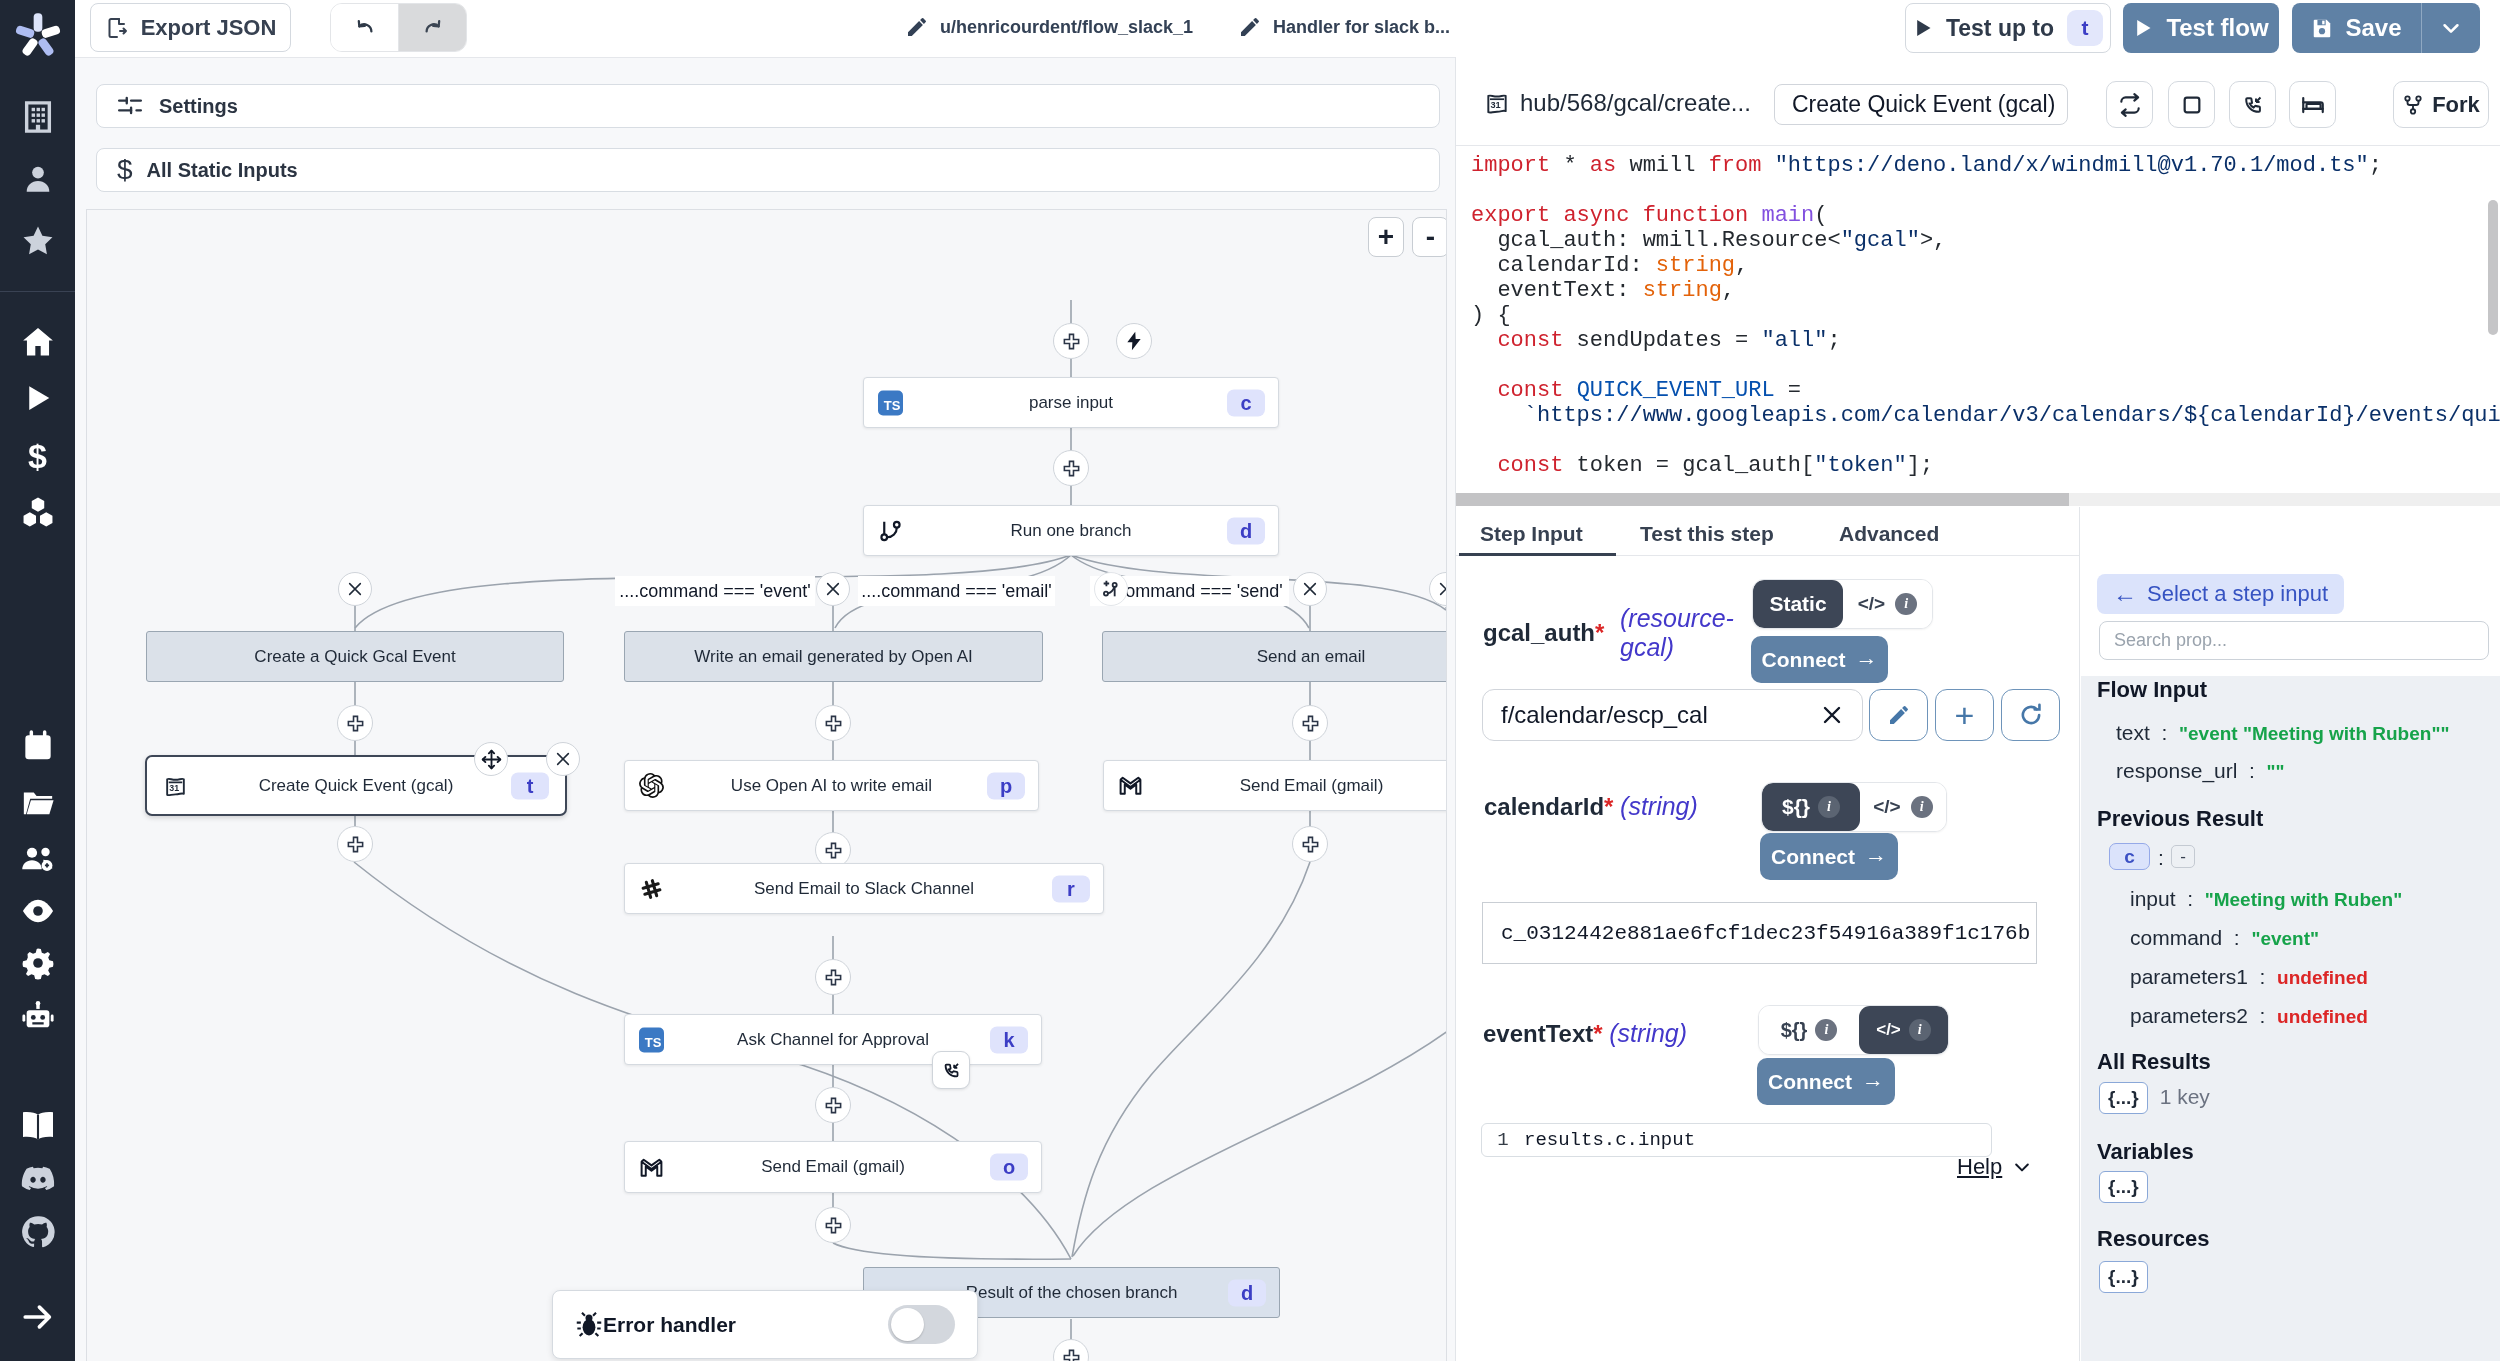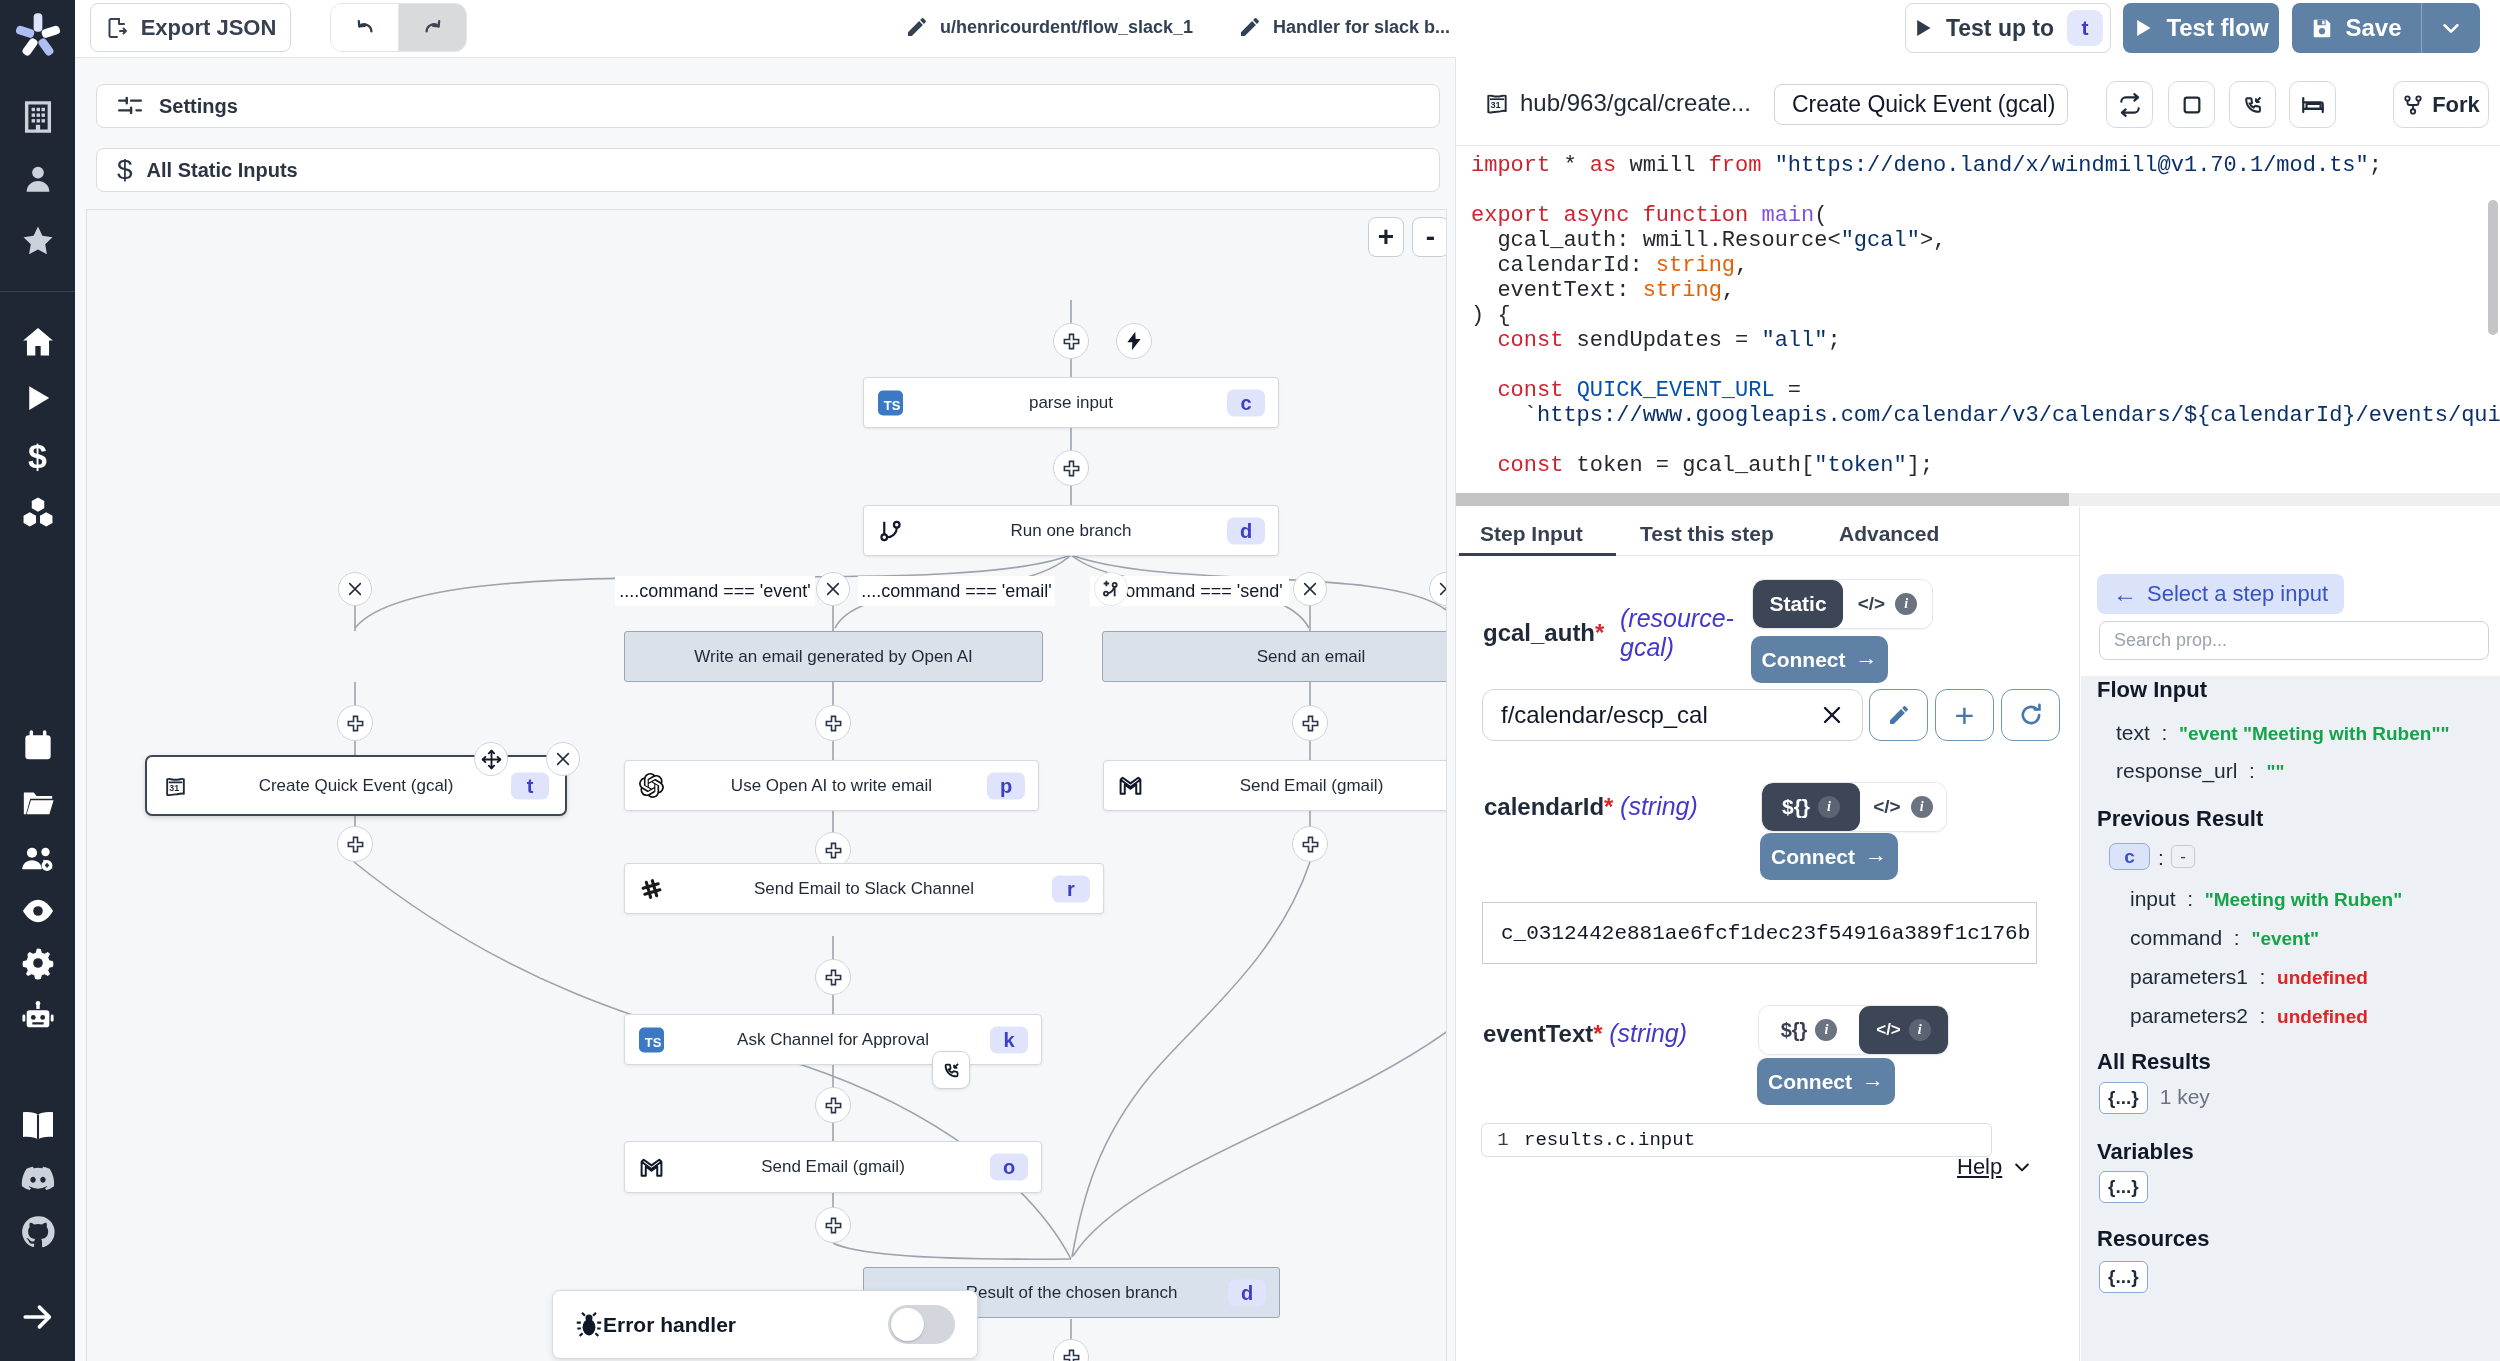--- a/index.html
+++ b/index.html
@@ -155,20 +155,21 @@
       <div class="xc" style="left:1007px; top:362px; border-color:#e3e6ea;">
           <svg width="22" height="22" viewBox="0 0 24 24" fill="none" stroke="#232b3a" stroke-width="2">
             <path d="M7 3v6M4 6h6"></path>
             <circle cx="6.5" cy="17" r="2.2"></circle>
             <circle cx="16" cy="7.5" r="2.2"></circle>
             <path d="M16 9.7V20"></path>
             <path d="M8.7 16.7C11 16.2 13.8 14.8 15.7 10"></path>
           </svg>
         </div>
 
+      <div class="gnode" style="left:59px; top:421px; width:418px;">Create a Quick Gcal Event</div>
       <div class="gnode" style="left:537px; top:421px; width:419px;">Write an email generated by Open AI</div>
       <div class="gnode" style="left:1015px; top:421px; width:418px;">Send an email</div>
 
       <div class="plusc" style="left:250px; top:495px;">
           <svg width="19" height="19" viewBox="0 0 24 24" fill="#fff" stroke="#2b3547" stroke-width="2">
             <path d="M9.5 3h5v6.5H21v5h-6.5V21h-5v-6.5H3v-5h6.5z"></path>
           </svg>
         </div>
       <div class="plusc" style="left:728px; top:495px;">
           <svg width="19" height="19" viewBox="0 0 24 24" fill="#fff" stroke="#2b3547" stroke-width="2">
@@ -385,21 +386,21 @@
       </div>
     </div>
   </div>
   <div id="rpanel" class="abs">
     <div id="codehead">
       <svg class="abs" style="left:28px; top:33px;" width="26" height="26" viewBox="0 0 24 24" fill="none" stroke="#1f2937" stroke-width="1.8">
           <path d="M4 5.5 C6 4.5 8 6 12 6 s6-1.5 8-.5 v14 c-2-1-4 .5-8 .5 s-6,1.5-8,.5 z" stroke-linejoin="round"></path>
           <path d="M5.5 8.5h13" stroke-width="1.6"></path>
           <text x="6" y="17" font-size="8.5" font-weight="bold" fill="#1f2937" stroke="none" font-family="Liberation Sans">31</text>
         </svg>
-      <div class="abs" style="left:64px; top:32px; font-size:24px; color:#1f2937;">hub/963/gcal/create...</div>
+      <div class="abs" style="left:64px; top:32px; font-size:24px; color:#1f2937;">hub/568/gcal/create...</div>
       <div class="abs" style="left:318px; top:27px; width:294px; height:41px; border:1px solid #d1d5db; border-radius:8px; display:flex; align-items:center; padding-left:17px; font-size:23px; color:#111827;">Create Quick Event (gcal)</div>
       <div class="ibtn" style="left:650px;">
           <svg width="26" height="26" viewBox="0 0 24 24" fill="none" stroke="#1f2937" stroke-width="2" stroke-linecap="round" stroke-linejoin="round">
             <path d="M4 9c0-2.2 1.8-4 4-4h11M16 2l3.5 3L16 8"></path>
             <path d="M20 15c0 2.2-1.8 4-4 4H5M8 22l-3.5-3L8 16"></path>
           </svg>
         </div>
       <div class="ibtn" style="left:712px;">
           <svg width="22" height="22" viewBox="0 0 24 24" fill="none" stroke="#1f2937" stroke-width="2.4">
             <rect x="4" y="4" width="16" height="16" rx="2.5"></rect>

